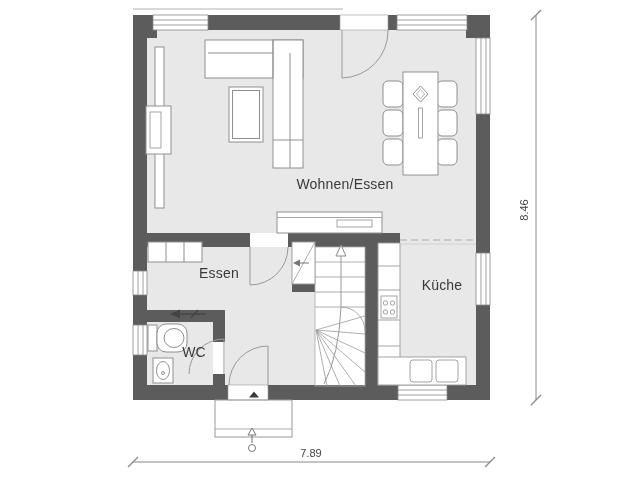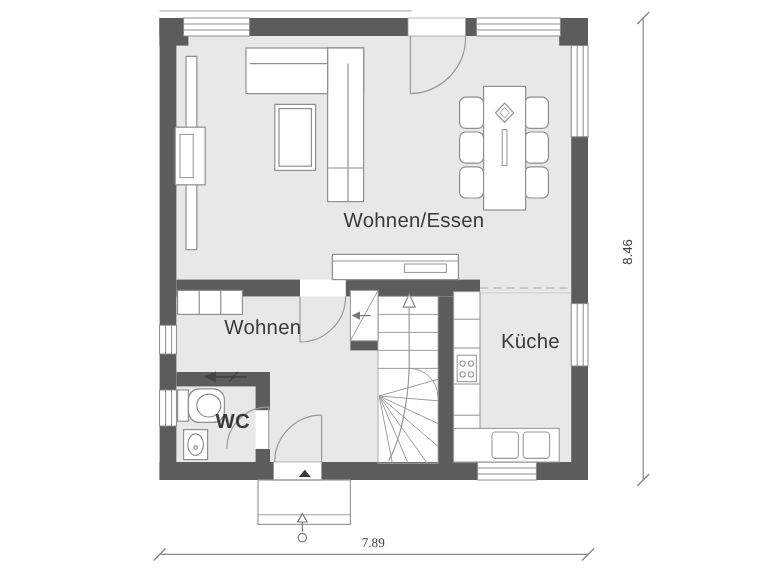--- a/index.html
+++ b/index.html
@@ -1,19 +1,19 @@
 <!DOCTYPE html>
 <html><head>
 <meta charset="utf-8">
 <style>
   html,body{margin:0;padding:0;background:#fff;}
   #stage{position:relative;width:640px;height:480px;background:#ffffff;overflow:hidden;
          font-family:"Liberation Sans",sans-serif;}
   #plan-svg{position:absolute;left:0;top:0;}
-  .room-label{position:absolute;transform:translate(-50%,-50%);font-size:17px;color:#3a3a3a;
+  .room-label{position:absolute;transform:translate(-50%,-50%);font-size:14px;color:#3a3a3a;
               white-space:nowrap;letter-spacing:.2px;}
   .dim-label{position:absolute;transform:translate(-50%,-50%);font-size:11px;color:#444;white-space:nowrap;}
   .dim-label.vert{transform:translate(-50%,-50%) rotate(-90deg);}
 </style>
 </head>
 <body>
 
 <div id="stage">
 
 <svg id="plan-svg" width="640" height="480" viewBox="0 0 640 480">
@@ -235,19 +235,19 @@
     <line x1="485" y1="467" x2="495" y2="457" stroke-width="1.2"></line>
   </g>
   <g stroke="#888888">
     <line x1="536" y1="15" x2="536" y2="400" stroke-width="1"></line>
     <line x1="531" y1="20" x2="541" y2="10" stroke-width="1.2"></line>
     <line x1="531" y1="405" x2="541" y2="395" stroke-width="1.2"></line>
   </g>
 </svg>
 
 <div class="room-label" style="left:345px;top:184px;">Wohnen/Essen</div>
-<div class="room-label" style="left:219px;top:273px;">Wohnen</div>
-<div class="room-label" style="left:194px;top:352px;font-weight:bold;">WC</div>
+<div class="room-label" style="left:219px;top:273px;">Essen</div>
+<div class="room-label" style="left:194px;top:352px;">WC</div>
 <div class="room-label" style="left:442px;top:285px;text-align:center;">Küche</div>
-<div class="dim-label" style="left:311px;top:453px;font-family:Liberation Serif, serif;">7.89</div>
+<div class="dim-label" style="left:311px;top:453px;">7.89</div>
 <div class="dim-label vert" style="left:524px;top:210px;">8.46</div>
 
 </div>
 
 </body></html>

